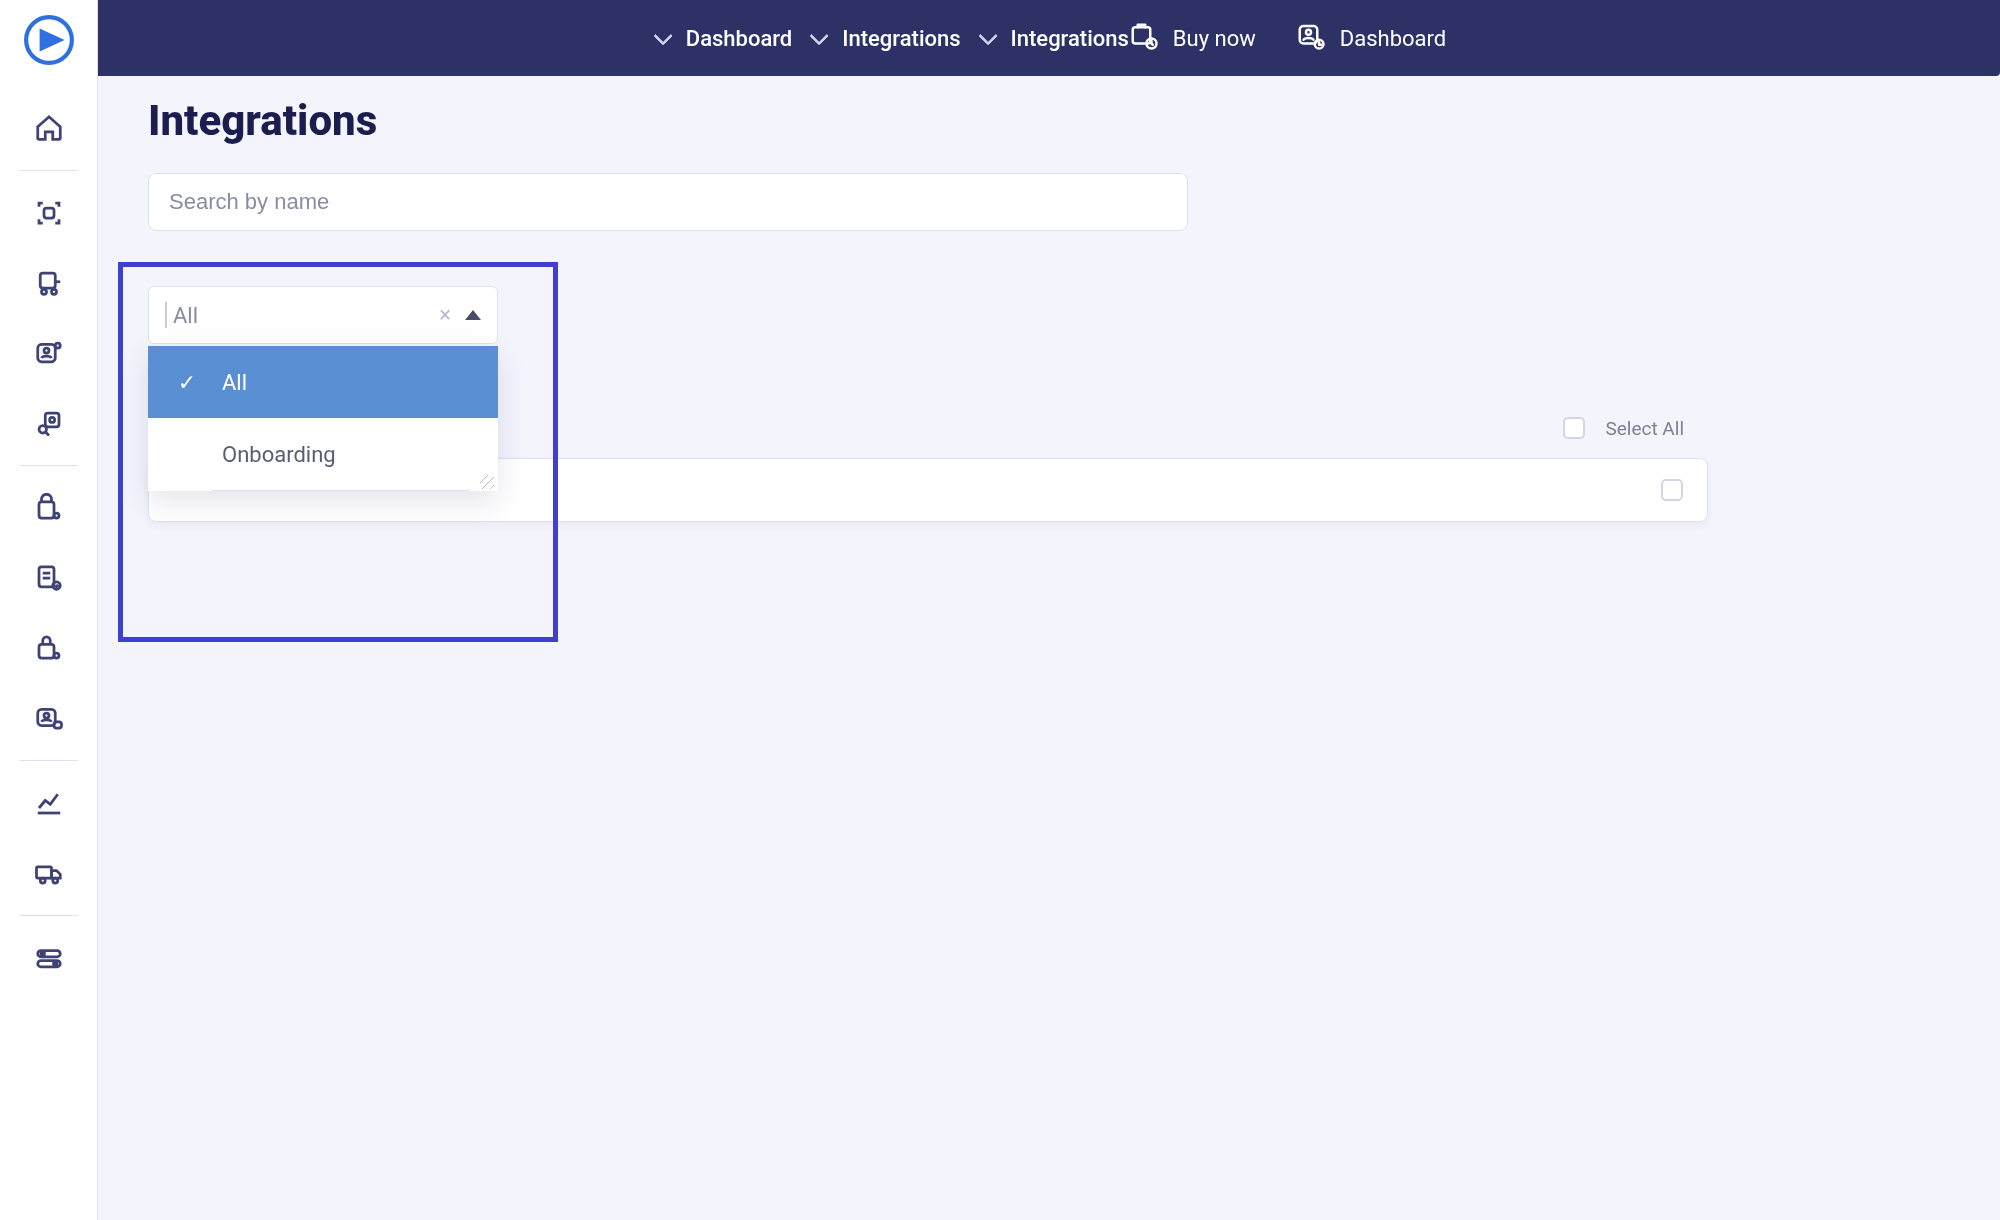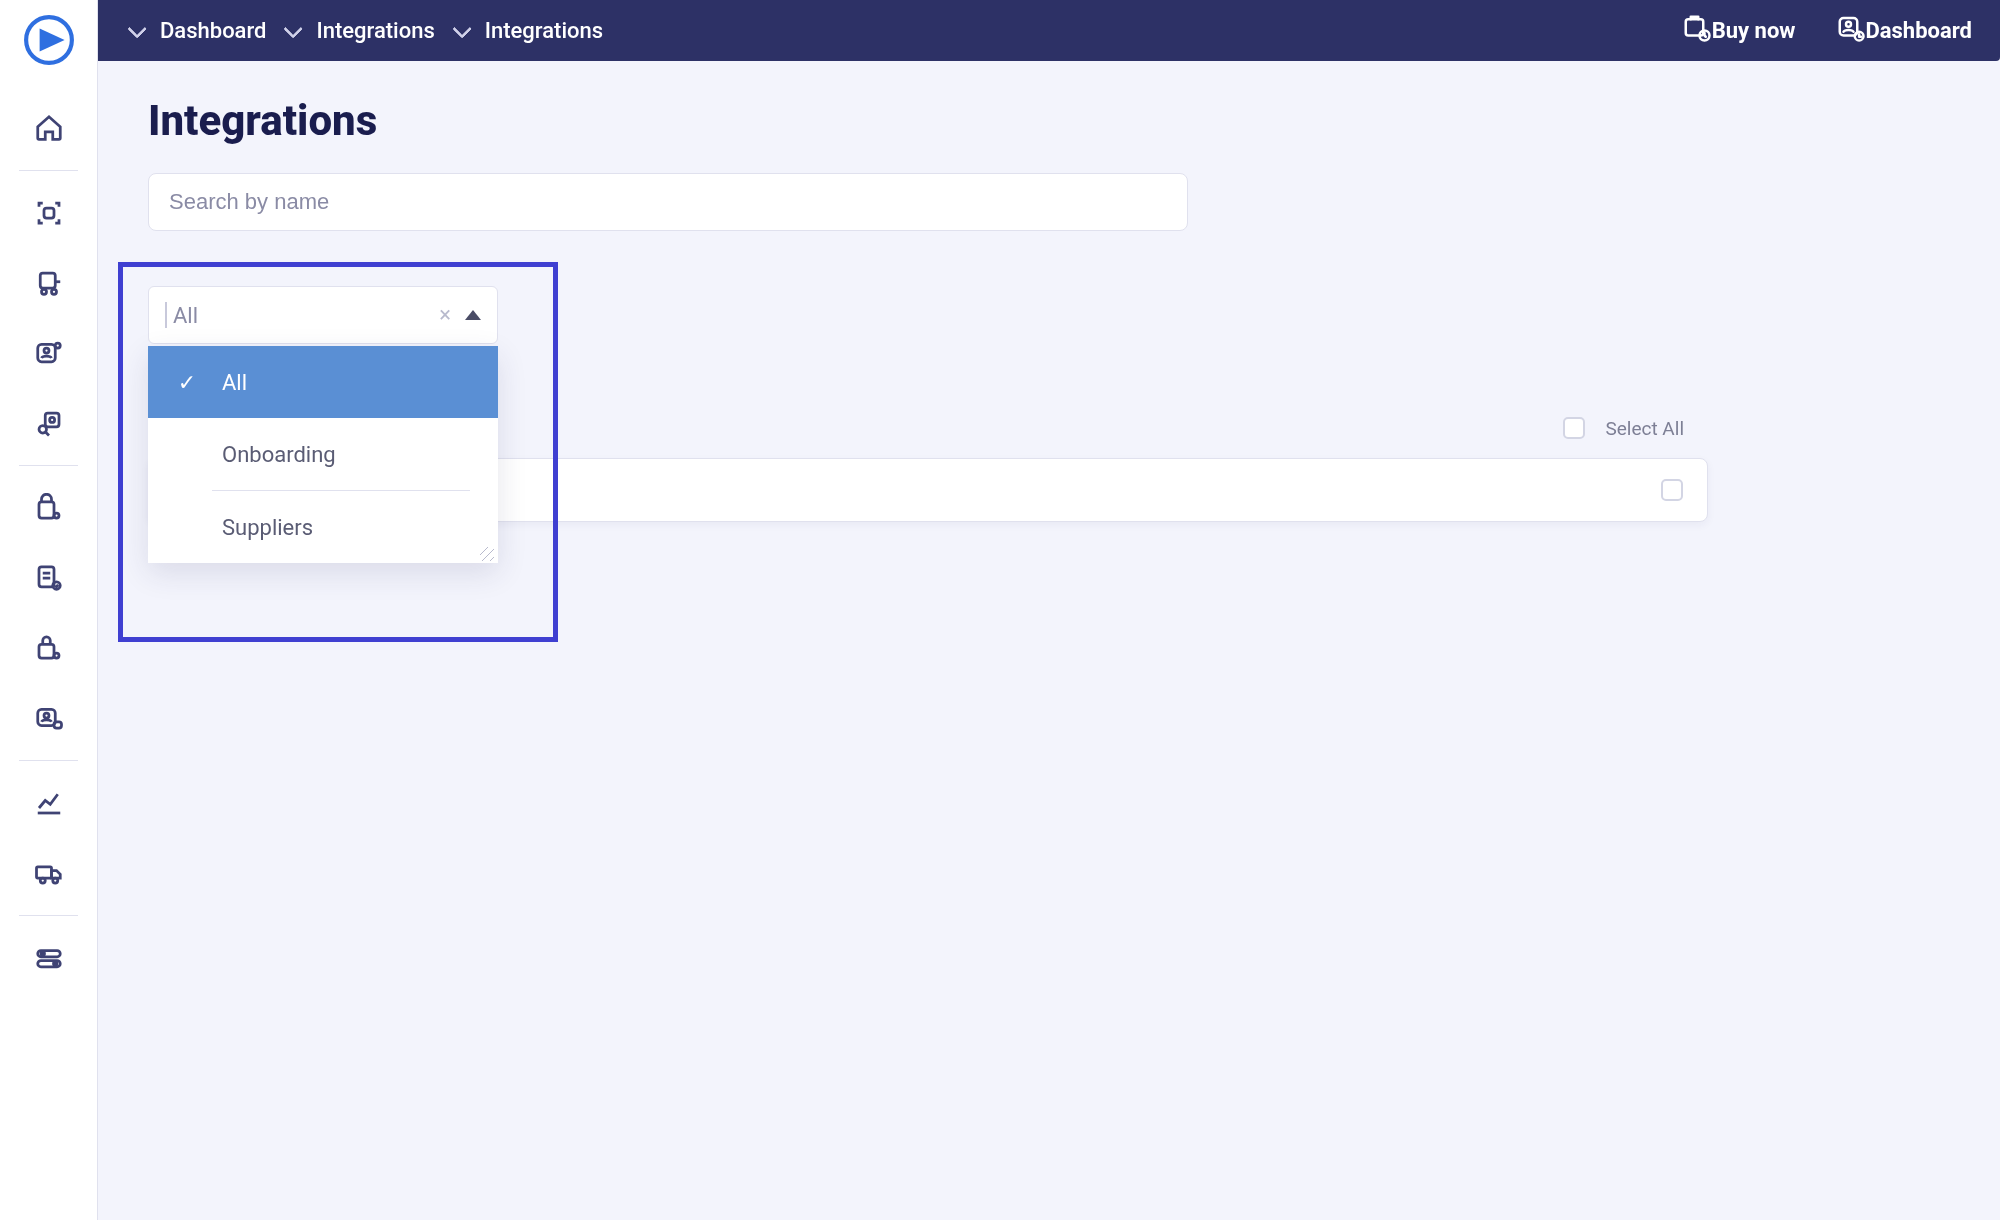--- a/index.html
+++ b/index.html
@@ -26,44 +26,44 @@
     width: 2000px;
     height: 1220px;
     overflow: hidden;
     position: relative;
   }
 
   
   .topbar {
     position: absolute;
     top: 0; left: 98px; right: 0;
-    height: 61px;
+    height: 76px;
     background: var(--navy);
     display: flex;
     align-items: center;
     color: var(--white);
     font-size: 22px;
     padding: 0 14px 0 30px;
-    justify-content: space-between;
+    justify-content: center;
     border-bottom-right-radius: 4px;
   }
   .breadcrumb { display:flex; align-items:center; gap: 18px; }
   .crumb { display:flex; align-items:center; gap: 18px; }
   .chev-down {
     display:inline-block;
     width: 14px; height: 14px;
     border-right: 3px solid #cfd0e9;
     border-bottom: 3px solid #cfd0e9;
     transform: rotate(45deg) translateY(-3px);
     border-radius: 2px;
   }
   .crumb-label { cursor: pointer; font-weight: 500; }
 
   .top-actions { display:flex; align-items:center; gap: 40px; padding-right: 14px; }
-  .top-action { display:flex; align-items:center; font-weight: 700; cursor:pointer; }
+  .top-action { display:flex; align-items:center; gap: 14px; font-weight: 400; cursor:pointer; }
   .top-action svg { width:30px; height:30px; }
 
   
   .sidebar {
     position:absolute;
     top:0; left:0; bottom:0;
     width: 98px;
     background: var(--white);
     border-right: 1px solid var(--border);
     display:flex;
@@ -420,24 +420,20 @@
   <div class="dropdown-panel">
     <div class="dd-item selected">
       <span class="check">✓</span>
       <span>All</span>
     </div>
     <div class="dd-item">
       <span class="check">✓</span>
       <span>Onboarding</span>
     </div>
     <hr class="dd-divider">
-    <div class="dd-item">
-      <span class="check">✓</span>
-      <span>Suppliers</span>
-    </div>
     <span class="dd-resize"></span>
   </div>
 
   <div class="list-area">
     <div class="select-all-row">
       <span class="cbox"></span>
       <span class="sel-all-label">Select All</span>
     </div>
     <div class="list-row">
       <span class="cbox"></span>

